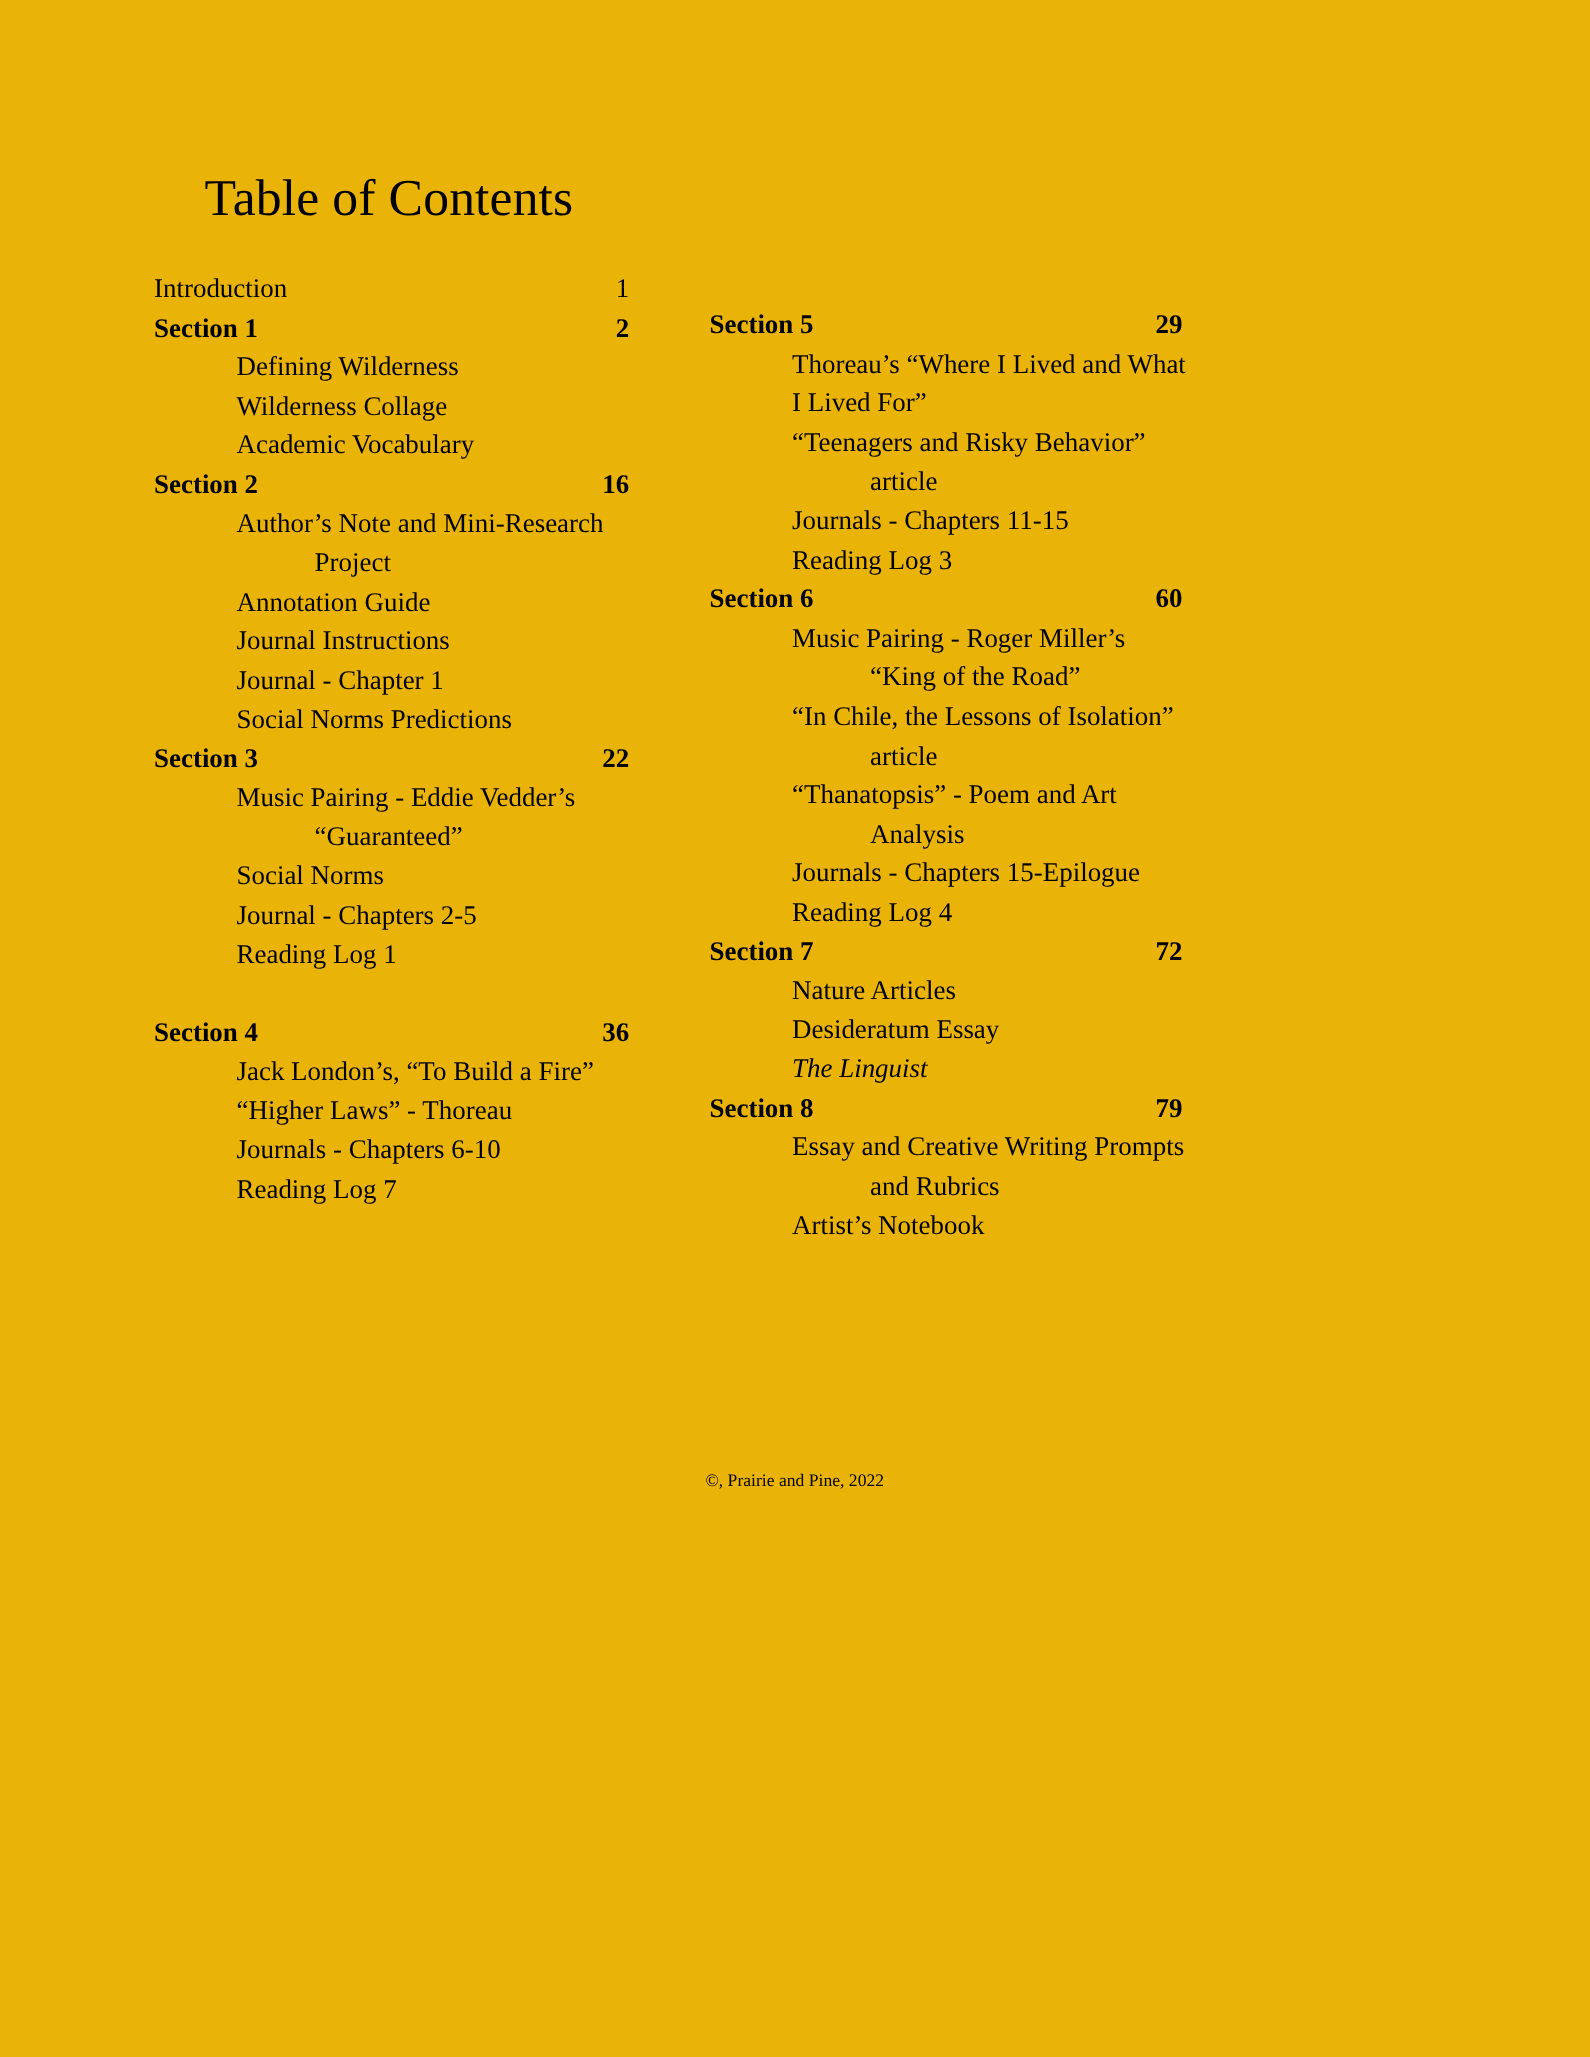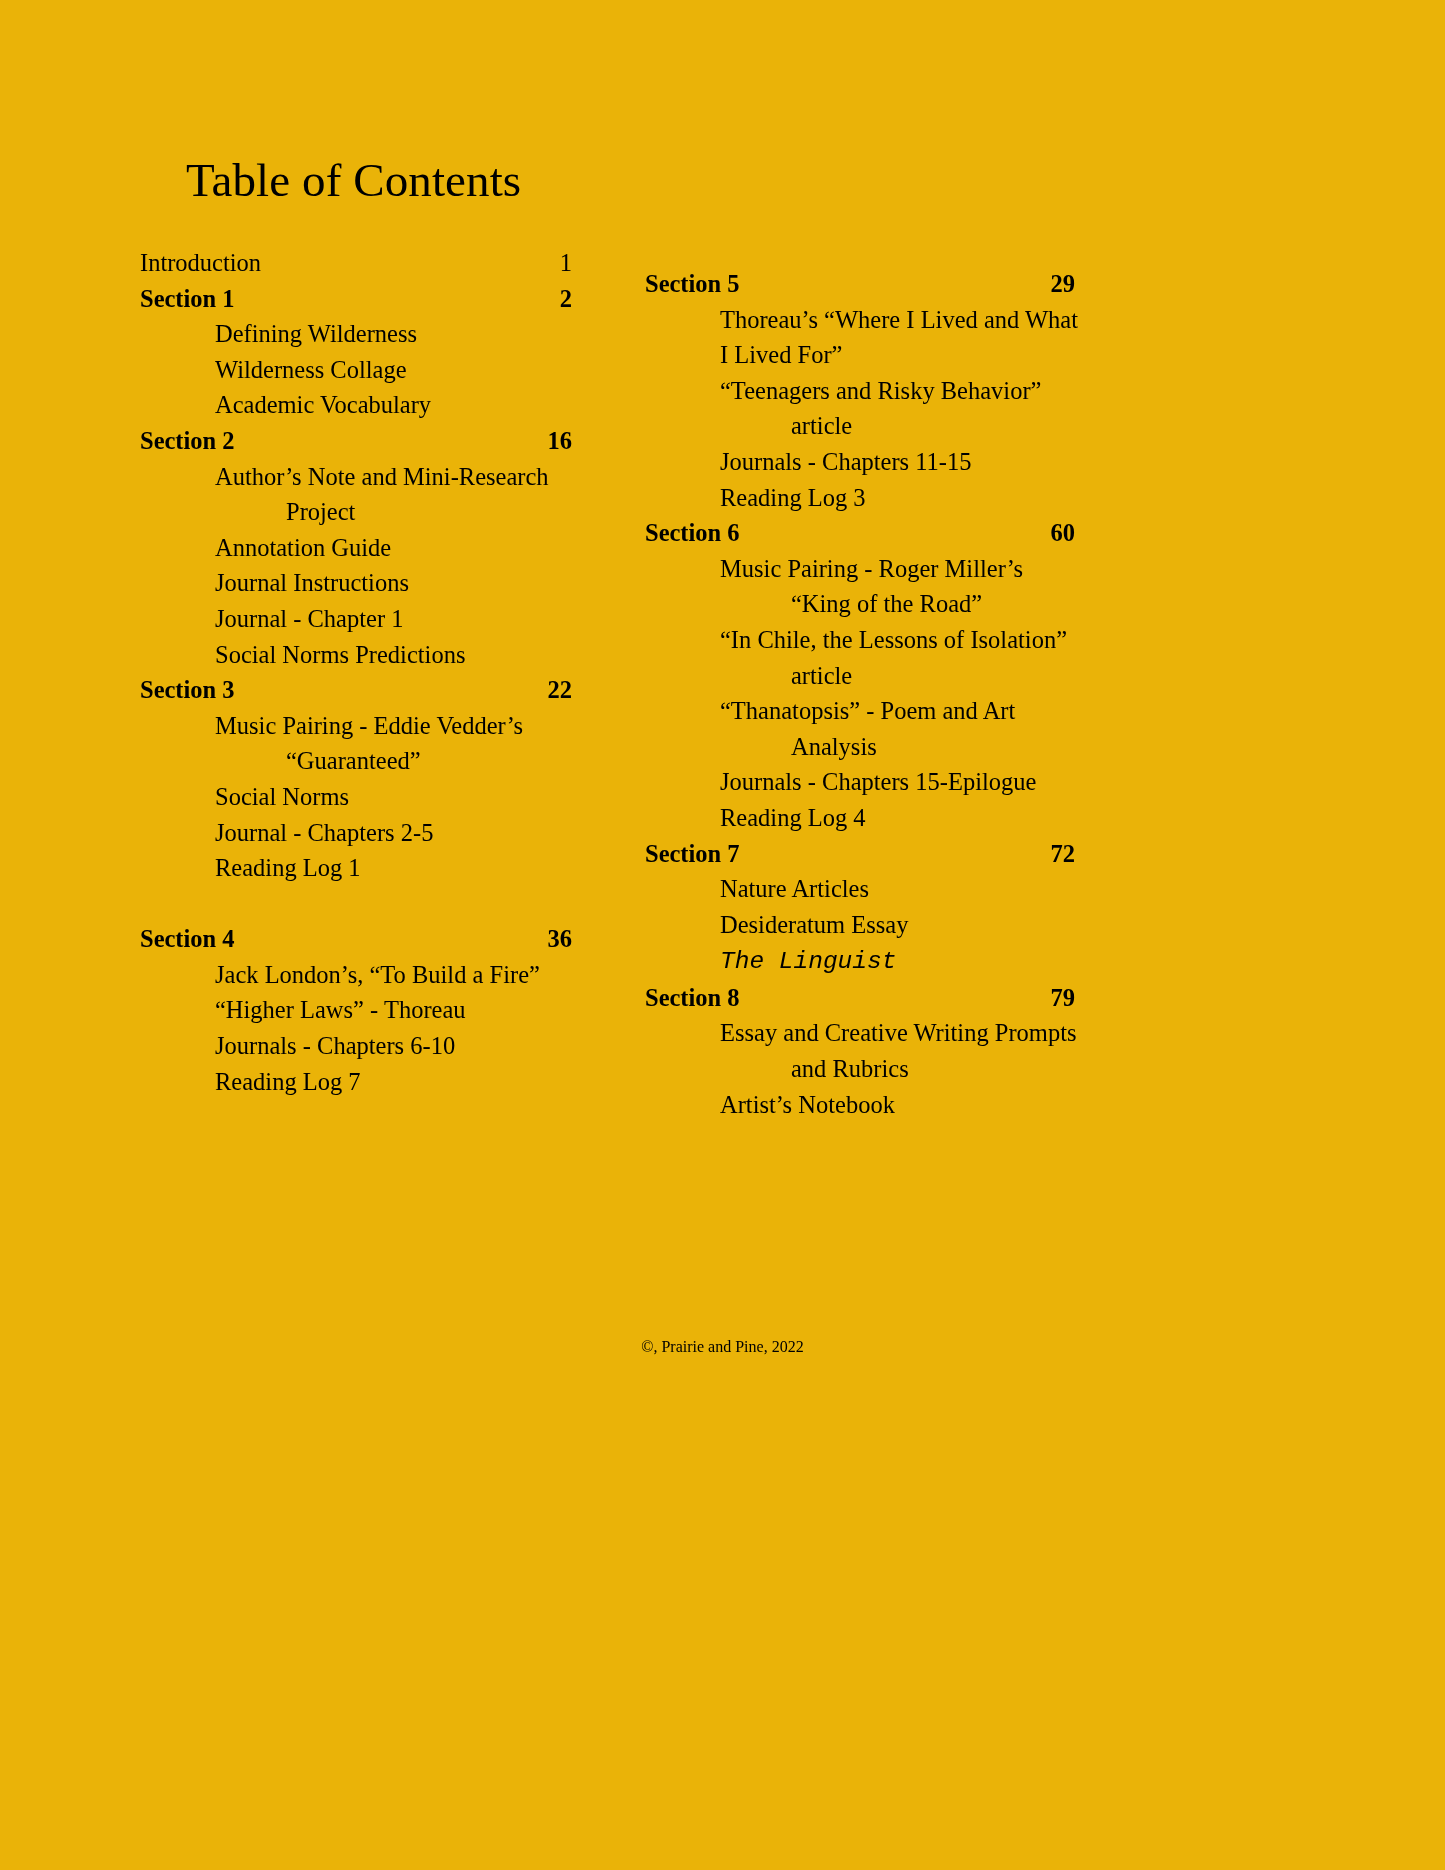--- a/index.html
+++ b/index.html
@@ -39,21 +39,21 @@
     font-size: 24.5px;
     line-height: 35.6px;
   }
   .col-left {
     left: 140px;
     top: 245px;
     width: 432px;
   }
   .col-right {
     left: 645px;
-    top: 266px;
+    top: 278px;
     width: 430px;
   }
 
   .entry {
     position: relative;
     display: block;
     white-space: nowrap;
   }
   .entry .label {
     display: inline-block;
@@ -67,21 +67,21 @@
   
   .entry.plain .pageno {
     font-weight: 400;
   }
 
   .lvl-section  { padding-left: 0px;   font-weight: 700; }
   .lvl-plain    { padding-left: 0px;   font-weight: 400; }
   .lvl-item     { padding-left: 75px;  font-weight: 400; }
   .lvl-cont     { padding-left: 146px; font-weight: 400; }
 
-  .italic { font-style: italic; font-family: Liberation Mono, monospace; }
+  .italic { font-style: italic; }
 
   .spacer { display: block; height: 35.6px; }
 
   
   .footer {
     position: absolute;
     left: 0;
     right: 0;
     top: 1338px;
     text-align: center;

